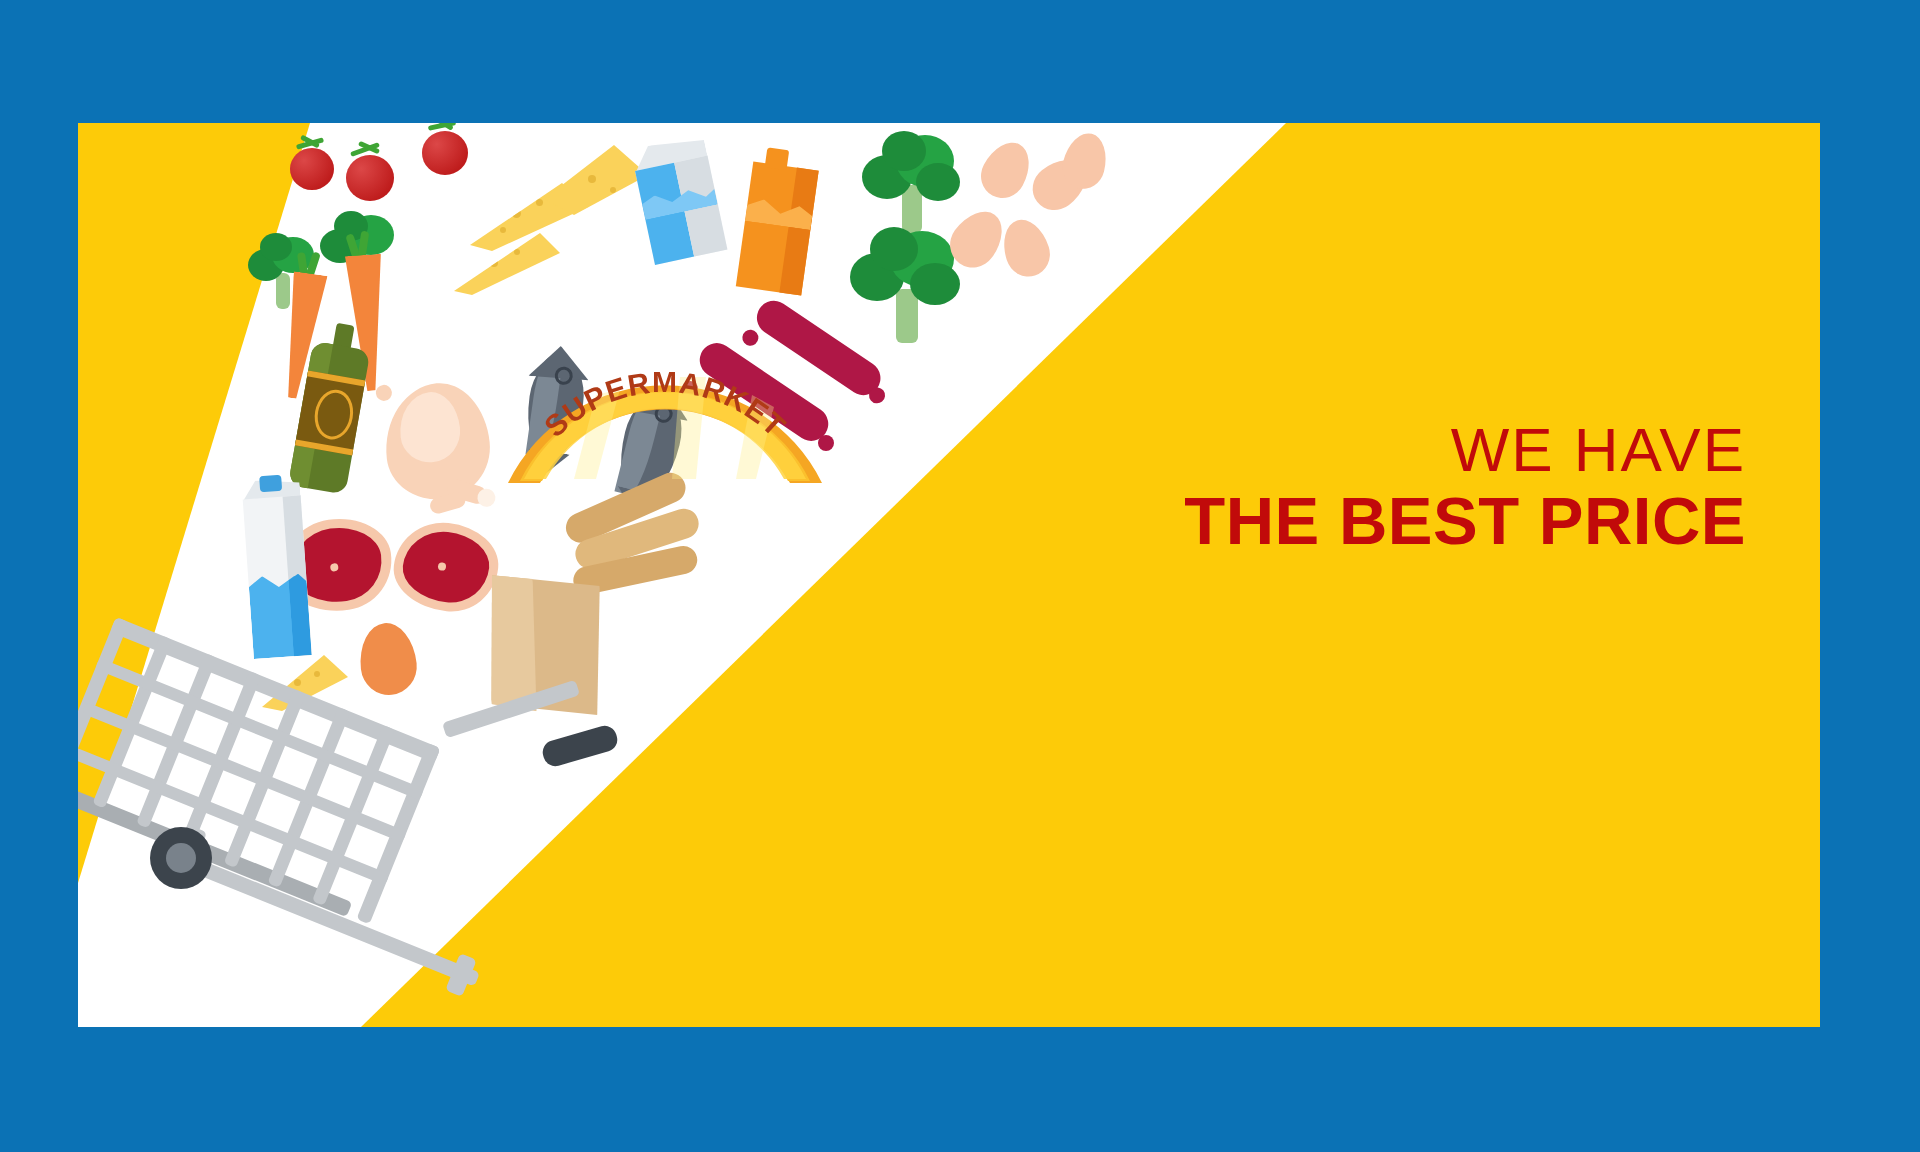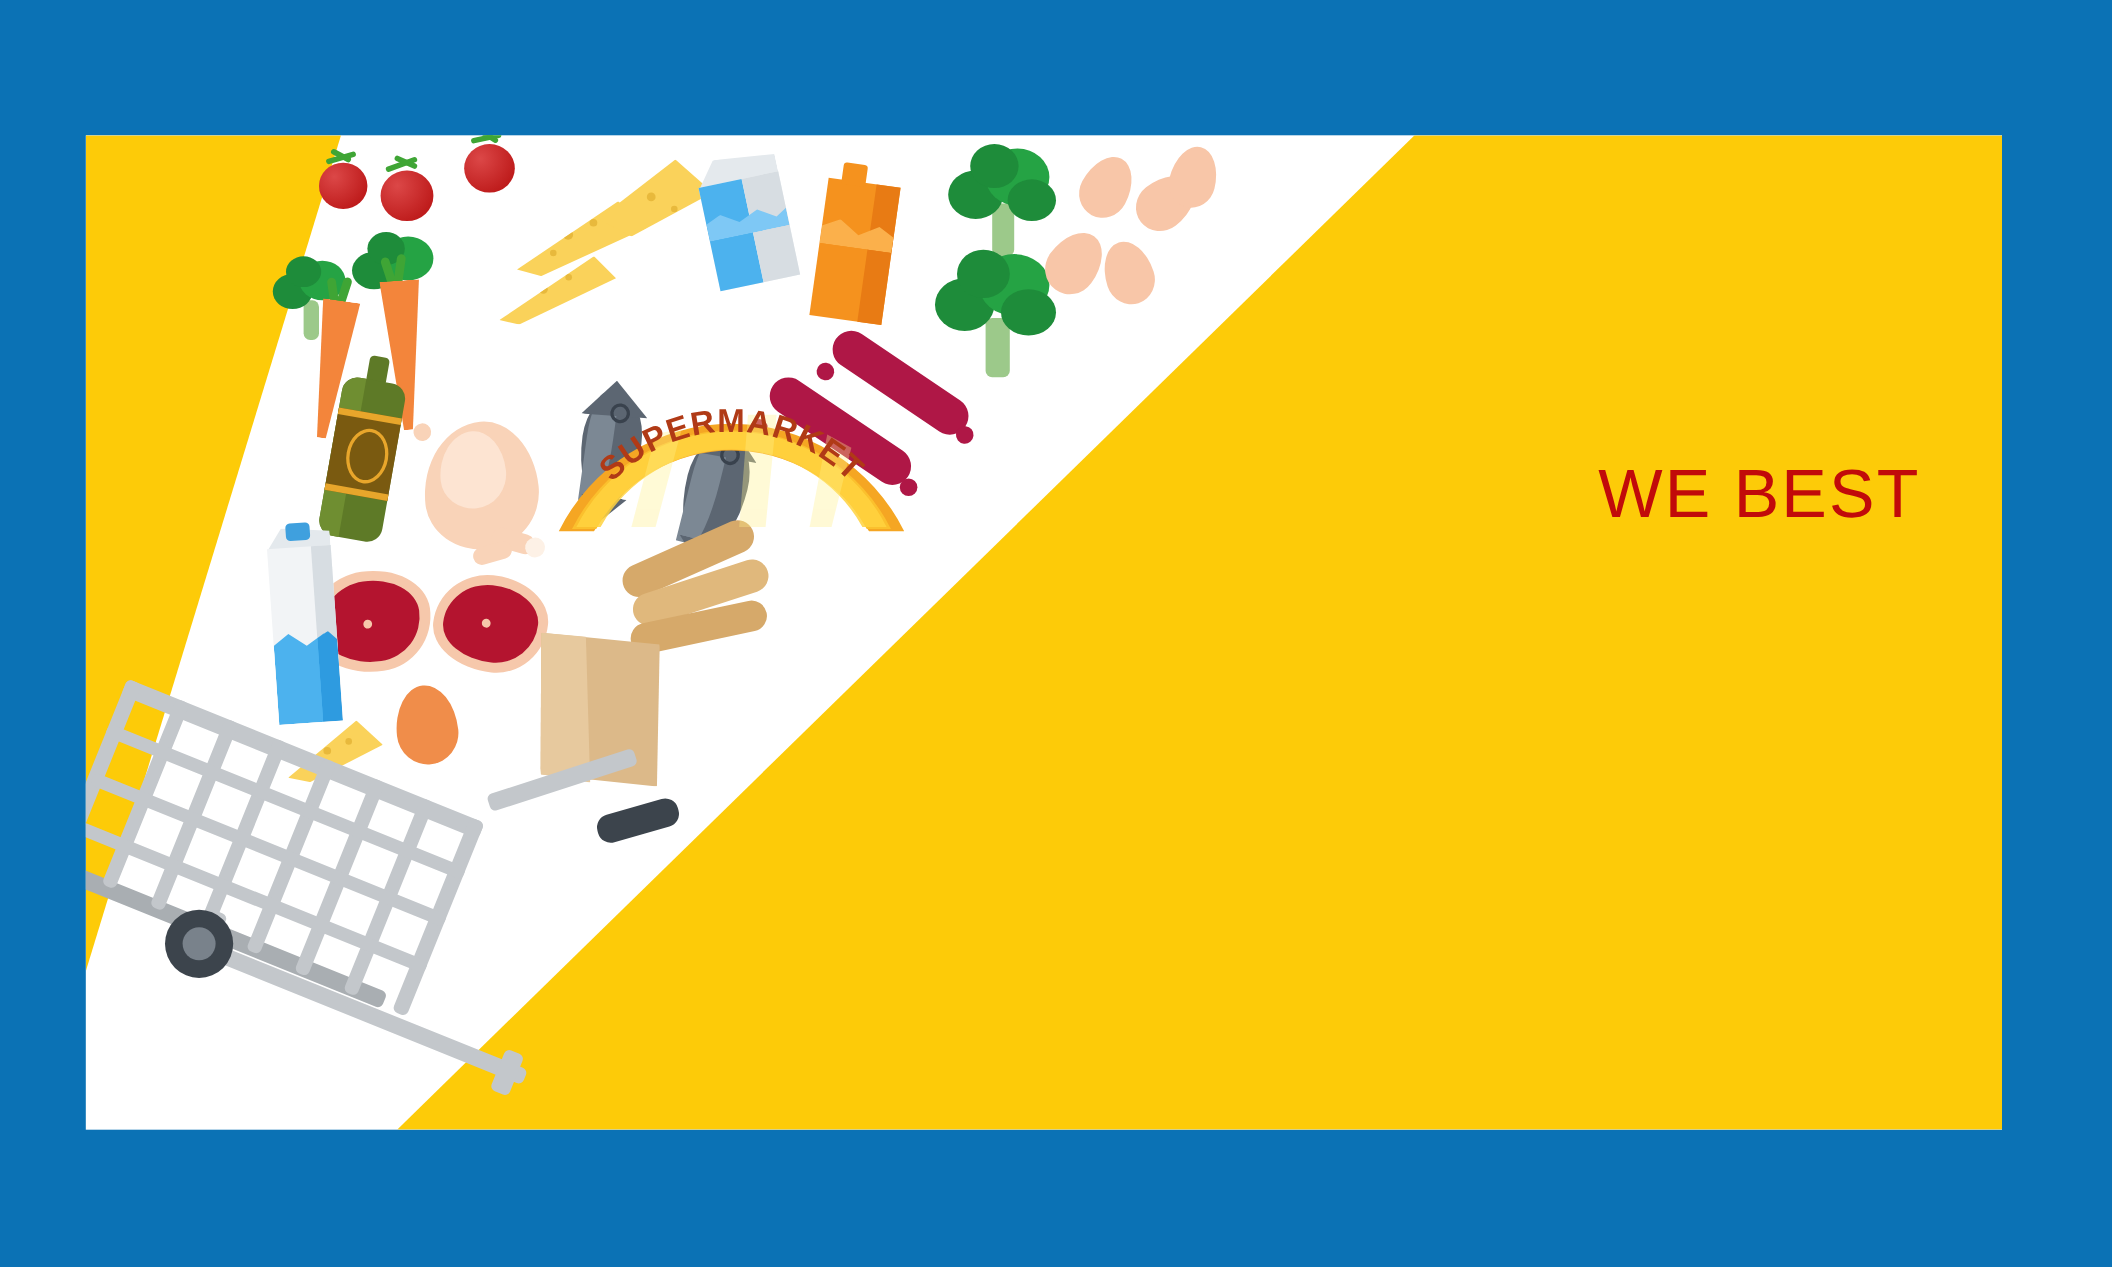--- a/index.html
+++ b/index.html
@@ -363,17 +363,18 @@
       <div class="bar" style="left:68px;top:294px;width:330px;height:15px;transform:rotate(22deg);transform-origin:0 0;"></div>
       <div class="bar" style="left:74px;top:272px;width:20px;height:42px;transform:rotate(22deg);"></div>
       <div class="bar" style="left:346px;top:400px;width:18px;height:40px;transform:rotate(22deg);"></div>
 
       <div class="wheel-out" style="left:44px;top:272px;width:62px;height:62px;"></div>
       <div class="wheel-in" style="left:60px;top:288px;width:30px;height:30px;"></div>
 
     </div>
 
     <div class="copy">
-      <div class="h-we">WE BEST</div>
+      <div class="h-we">WE HAVE</div>
+      <div class="h-best">THE BEST PRICE</div>
     </div>
 
   </div>
 </div>
 
 </body></html>

